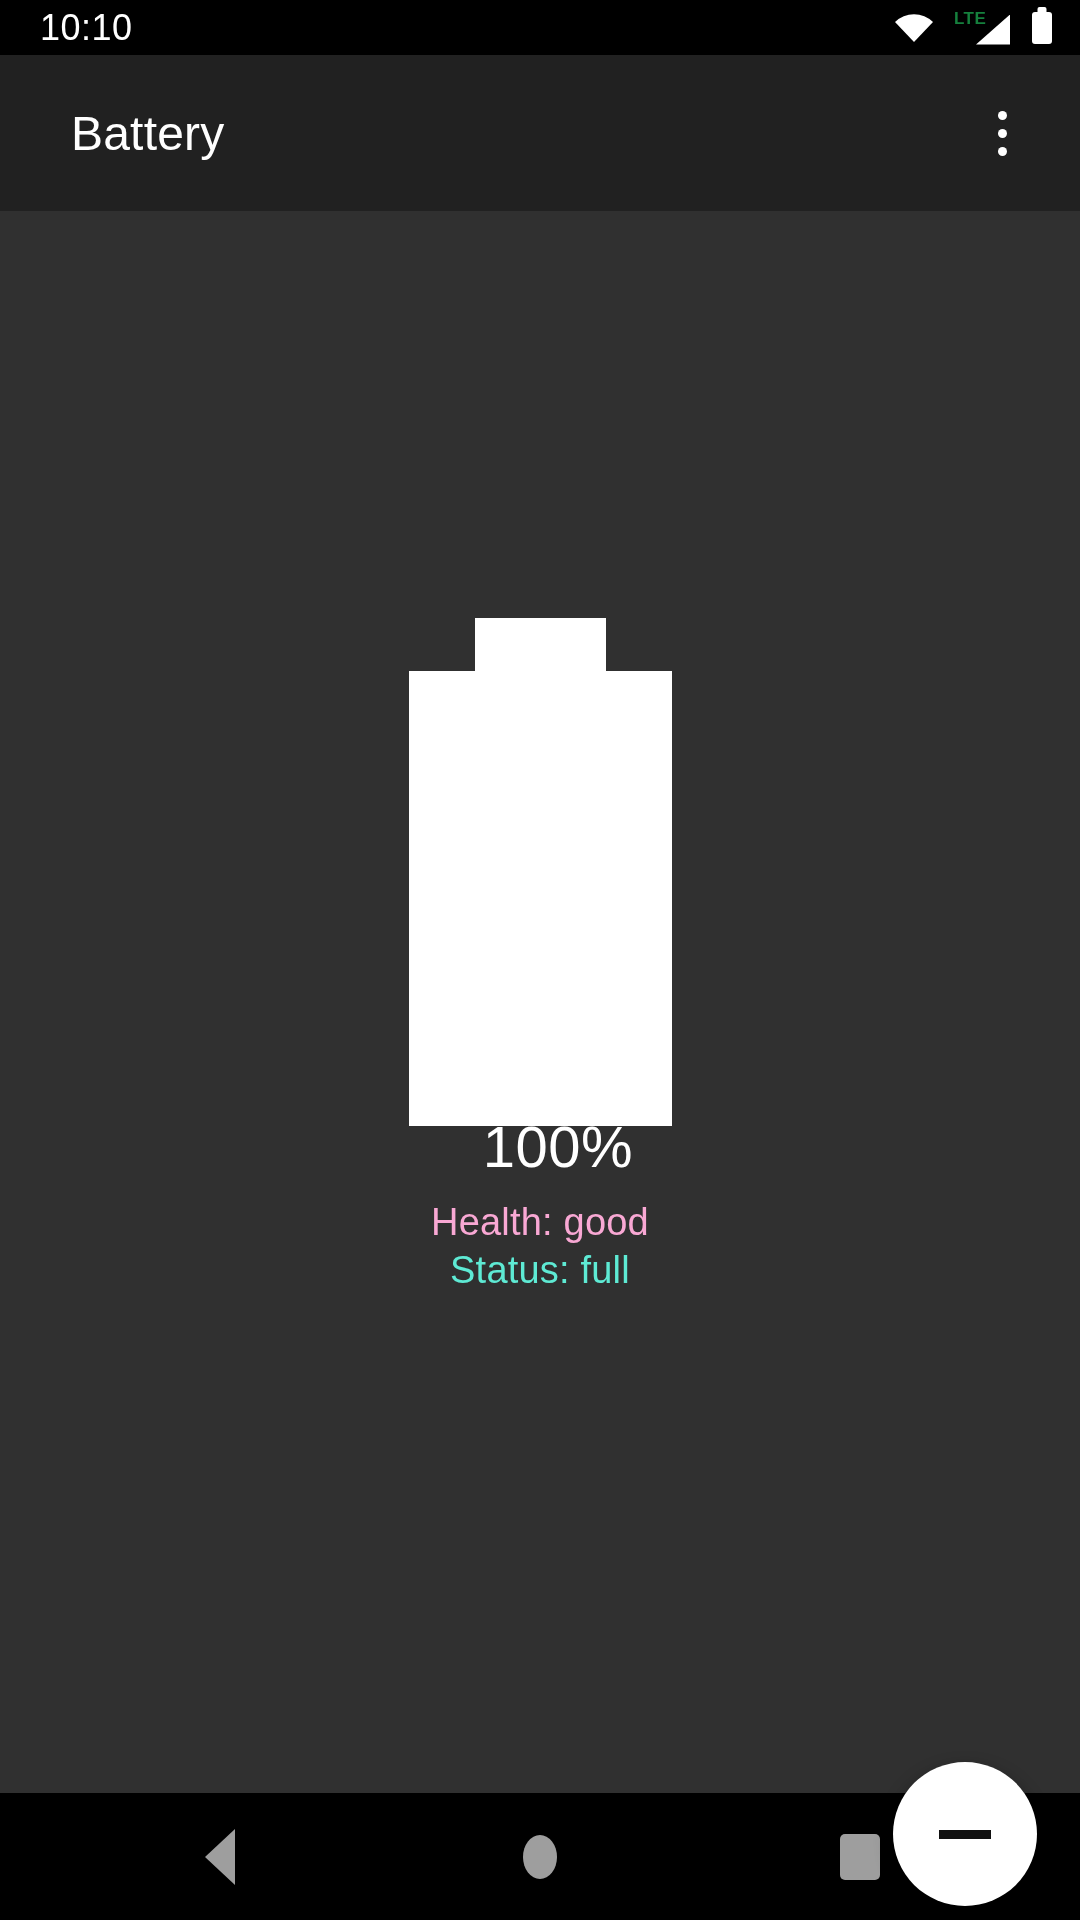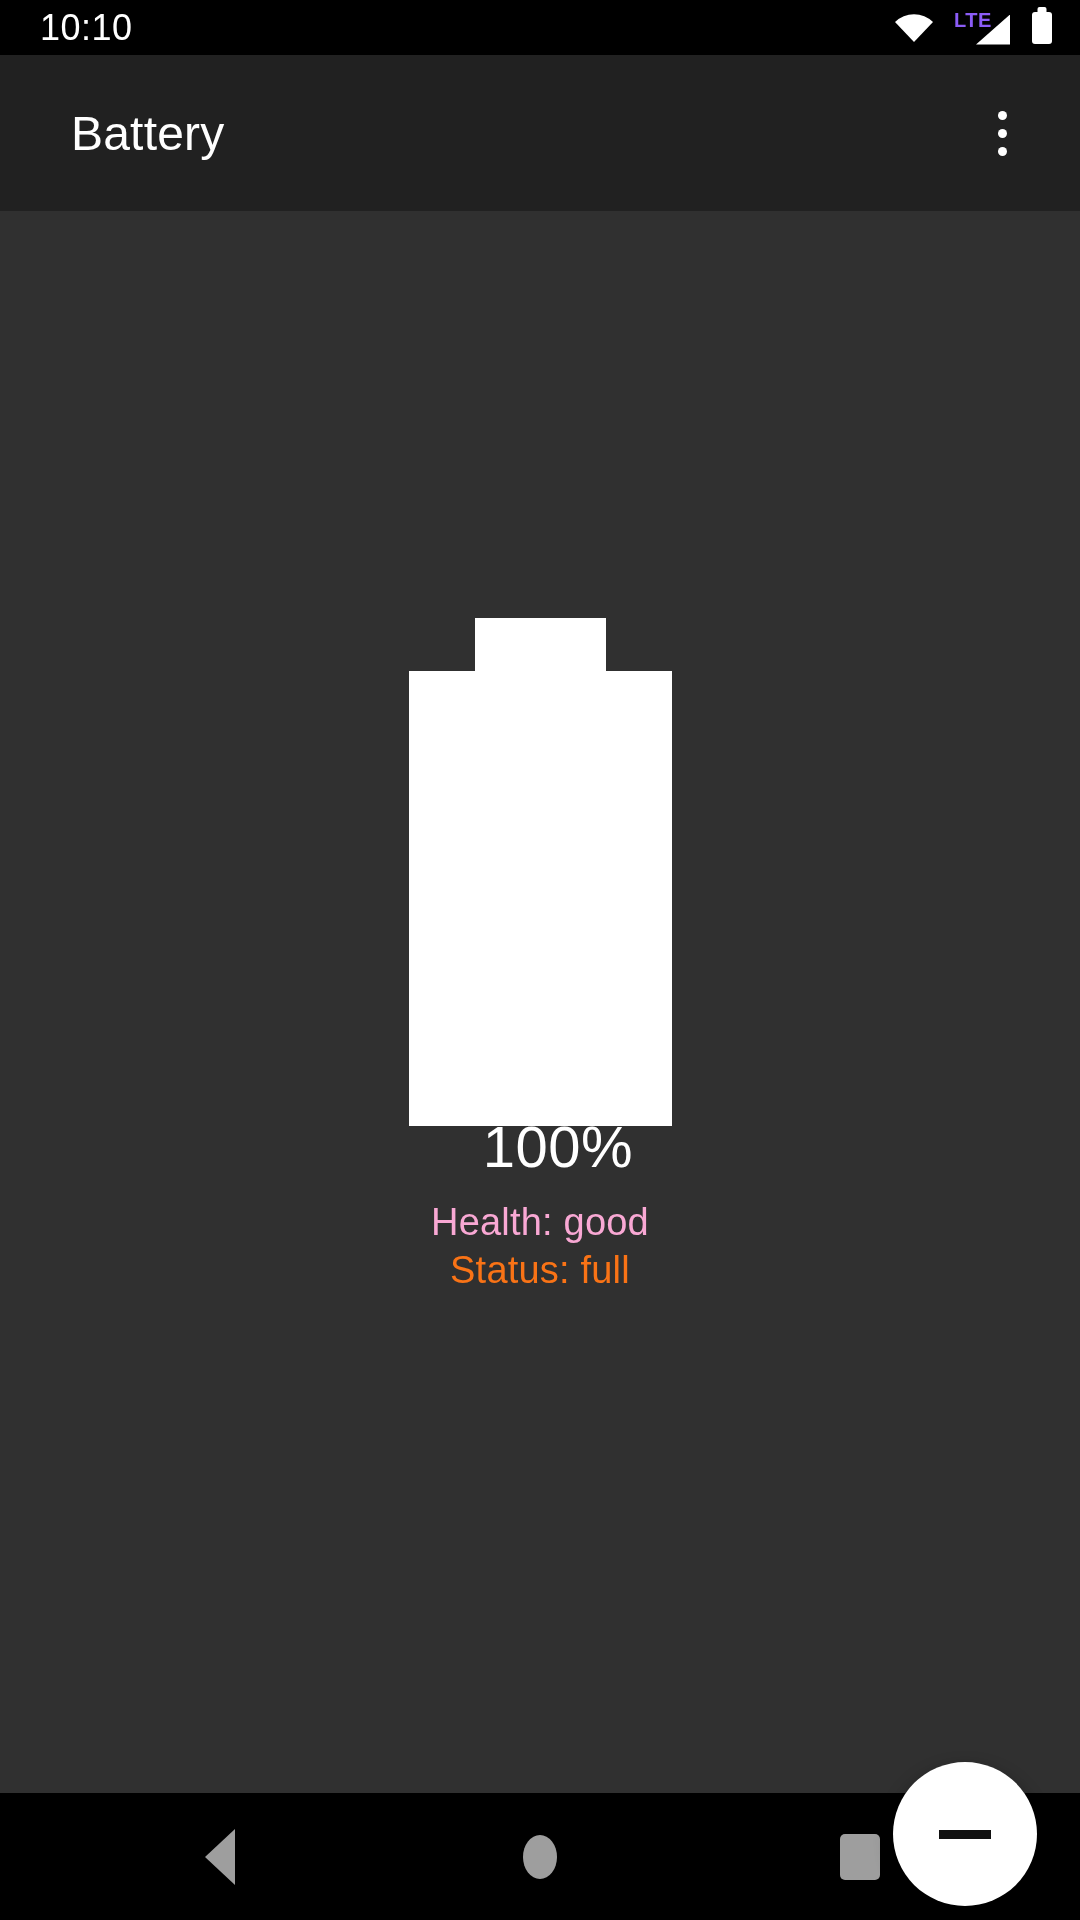--- a/index.html
+++ b/index.html
@@ -30,21 +30,21 @@
     line-height:1; color:#fff;
   }
   .status-icons {
     margin-left:auto;
     display:flex; align-items:center; gap:22px;
   }
   .ic-wifi { width:40px; height:30px; display:block; }
   .ic-lte  { position:relative; width:54px; height:34px; display:block; }
   .lte-text {
     position:absolute; left:-2px; top:-1px;
-    font-size:20px; font-weight:700; color:#8b5cf6;
+    font-size:17px; font-weight:700; color:#15803d;
     letter-spacing:0.5px; line-height:1;
   }
   .lte-tri {
     position:absolute; right:0; bottom:0;
     width:34px; height:30px; background:#fff;
     clip-path:polygon(100% 0, 100% 100%, 0 100%);
   }
   .ic-batt {
     width:20px; height:32px; background:#fff;
     border-radius:3px; position:relative;
@@ -114,21 +114,21 @@
     top:907px;              
     text-align:center;
   }
   .pct {
     font-size:58px; color:#ffffff; font-weight:400;
     line-height:1.0; margin-bottom:22px;
     letter-spacing:0.5px;
     margin-left:36px;
   }
   .line {
-    font-size:38px; color:#f97316; font-weight:400;
+    font-size:38px; color:#5eead4; font-weight:400;
     line-height:48px; letter-spacing:0.2px;
   }
   .line.health { color:#f9a8d4; }
 
   
   .fab {
     position:absolute;
     left:893px; top:1551px;
     width:144px; height:144px;
     border-radius:50%;

